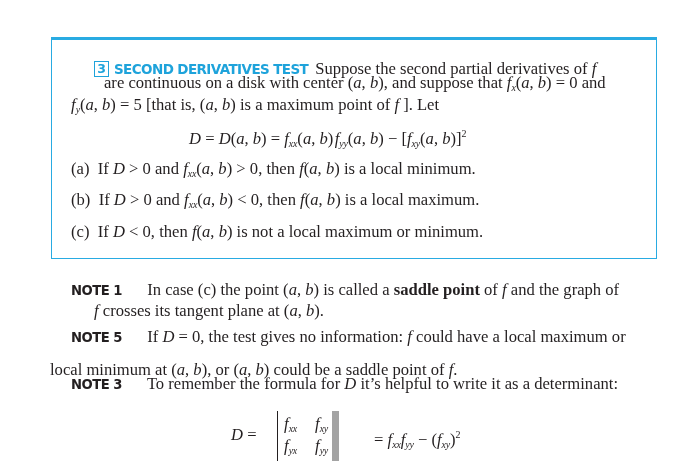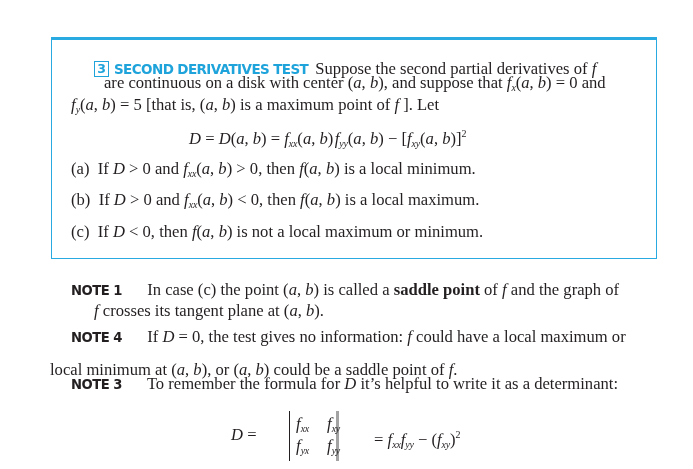--- a/index.html
+++ b/index.html
@@ -58,24 +58,23 @@
     .det {
       position: absolute;
       left: 231px; top: 411px;
       height: 50px;
       white-space: nowrap;
     }
     .det-D { position: absolute; left: 0; top: 14px; line-height: 20px; }
     .matrix {
       position: absolute;
       left: 46px; top: 0;
-      width: 50px; height: 50px;
+      width: 62px; height: 50px;
       border-left: 1px solid #231f20;
-      border-right: 3px solid #a3a3a3;
-      margin-left: 12px;
+      border-right: 7px solid #a3a3a3;
     }
     .cell { position: absolute; line-height: 18px; font-style: italic; }
     .det-rhs { position: absolute; left: 118px; top: 14px; line-height: 20px; margin-left: 25px; }
   </style>
 </head>
 <body>
 
 <div class="theorem-box"></div>
 
 <div class="line" style="left:71px; top:59px;margin-left:23px;">
@@ -107,21 +106,21 @@
 </div>
 
 <div class="line" style="left:71px; top:280px;">
   <span class="note-label">NOTE 1</span> In case (c) the point (<span class="i">a</span>, <span class="i">b</span>) is called a <span class="b">saddle point</span> of <span class="i">f</span> and the graph of
 </div>
 <div class="line" style="left:50px; top:301px;margin-left:44px;">
   <span class="i">f</span> crosses its tangent plane at (<span class="i">a</span>, <span class="i">b</span>).
 </div>
 
 <div class="line" style="left:71px; top:327px;">
-  <span class="note-label">NOTE 4</span> If <span class="i">D</span> = 0, the test gives no information: <span class="i">f</span> could have a local maximum or
+  <span class="note-label">NOTE 5</span> If <span class="i">D</span> = 0, the test gives no information: <span class="i">f</span> could have a local maximum or
 </div>
 <div class="line" style="left:50px; top:360px;">
   local minimum at (<span class="i">a</span>, <span class="i">b</span>), or (<span class="i">a</span>, <span class="i">b</span>) could be a saddle point of <span class="i">f</span>.
 </div>
 
 <div class="line" style="left:71px; top:374px;">
   <span class="note-label">NOTE 3</span> To remember the formula for <span class="i">D</span> it’s helpful to write it as a determinant:
 </div>
 
 <div class="det">

